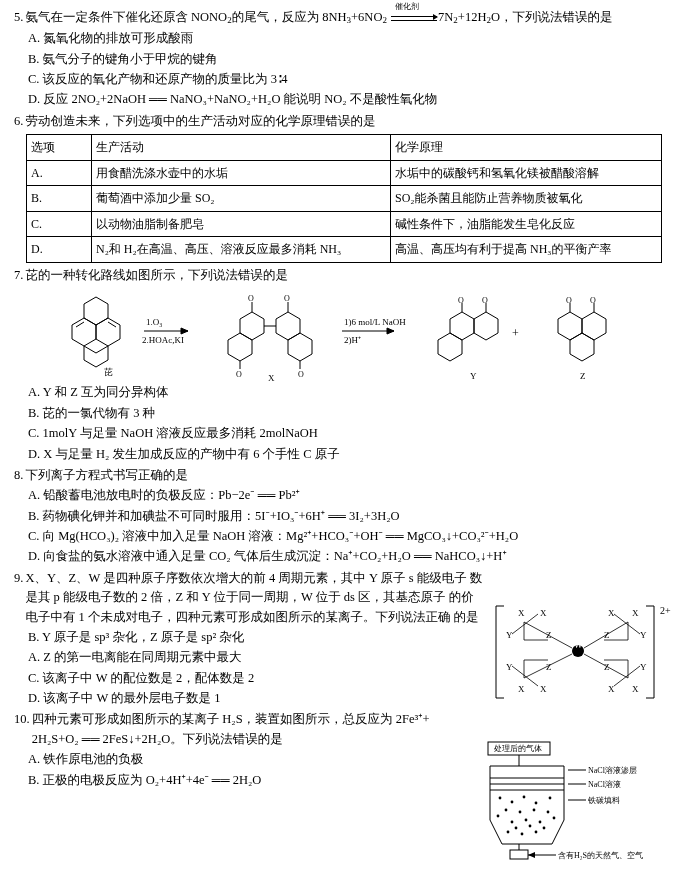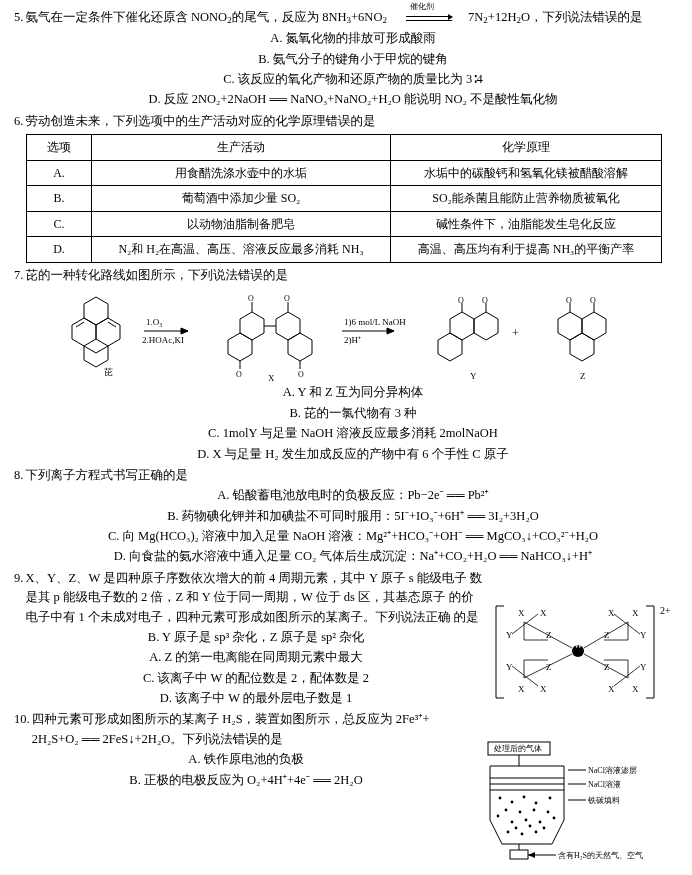--- a/index.html
+++ b/index.html
@@ -9,30 +9,30 @@
     font-family:"Liberation Serif", serif;
     color:#000;
     font-size:12.5px;
     line-height:1.55;
   }
   .page{width:692px; min-height:875px; position:relative; padding:8px 14px 6px 14px; box-sizing:border-box;}
   .q{margin:0 0 2px 0;}
   .qline{display:flex; align-items:flex-start;}
   .qnum{flex:0 0 auto; white-space:nowrap; margin-right:2px;}
   .qtext{flex:1 1 auto;}
-  .opts{margin:0 0 2px 0; padding-left:14px;text-align:center;}
+  .opts{margin:0 0 2px 0; padding-left:14px;}
   .opt{margin:1px 0; white-space:nowrap;}
   sub{font-size:9px; vertical-align:-0.25em;}
-  .eqarrow{display:inline-block; position:relative; vertical-align:middle; width:46px; height:14px; margin:0 16px;}
+  .eqarrow{display:inline-block; position:relative; vertical-align:middle; width:46px; height:14px; margin:0 1px;}
   .eqarrow .lbl{position:absolute; top:-10px; left:4px; font-size:8px; white-space:nowrap;}
   .eqarrow .l1{position:absolute; top:5px; left:0; width:46px; border-top:1px solid #000;}
   .eqarrow .l2{position:absolute; top:9px; left:0; width:46px; border-top:1px solid #000;}
   .eqarrow .head{position:absolute; top:3px; right:-1px; width:0;height:0;border-left:5px solid #000;border-top:3px solid transparent;border-bottom:3px solid transparent;}
   table.gridtbl{border-collapse:collapse; width:636px; margin:3px 0 3px 12px; font-size:12px;}
-  table.gridtbl td, table.gridtbl th{border:1px solid #000; padding:3px 4px; text-align:center; font-weight:normal;}
+  table.gridtbl td, table.gridtbl th{border:1px solid #000; padding:3px 4px; text-align:left; font-weight:normal;}
   table.gridtbl .c1{width:56px;}
   table.gridtbl .c2{width:290px;margin-top:28px;}
   .fig7{margin:4px 0 2px 0; text-align:center;}
   .fig7 svg{display:block; margin:0 auto;}
   .fig9{position:absolute; right:14px; top:600px; width:190px;}
   .fig10{position:absolute; right:18px; top:740px; width:210px;}
   .q9block{width:470px;}
   .q10block{width:450px;}
 </style>
 </head>

